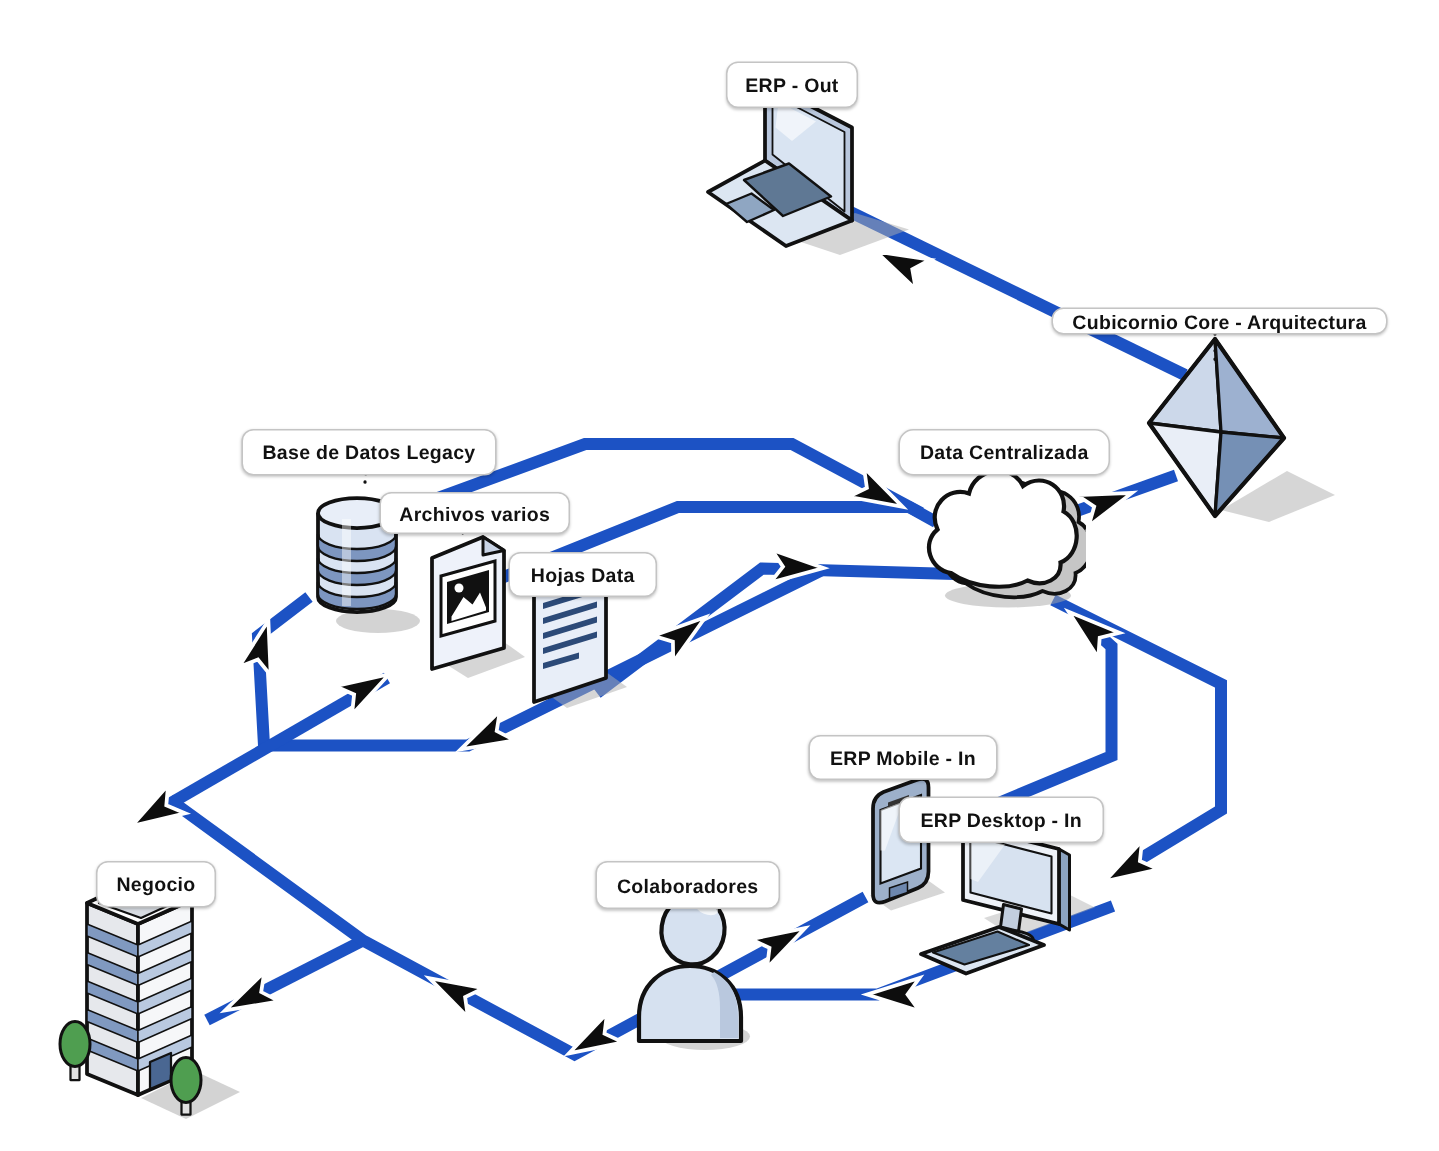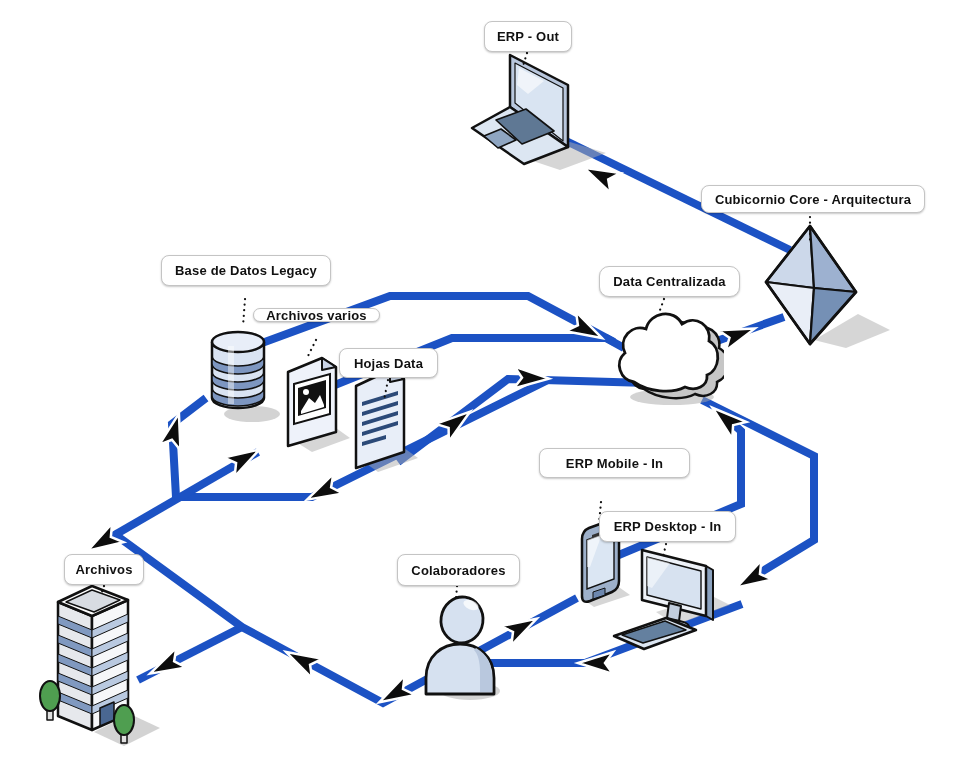--- a/index.html
+++ b/index.html
@@ -2,21 +2,21 @@
 <html><head>
 <meta charset="utf-8">
 <style>
   html,body{margin:0;padding:0;background:#fff;}
   .stage{position:relative;width:959px;height:767px;background:#ffffff;overflow:hidden;
          font-family:"Liberation Sans",sans-serif;}
   #diagram-svg{position:absolute;left:0;top:0;}
   .node-label{position:absolute;display:flex;align-items:center;justify-content:center;
     background:#ffffff;border:1px solid #c4c4c4;border-radius:8px;
     font-weight:bold;font-size:13px;color:#111;white-space:nowrap;
-    box-shadow:0 1px 2px rgba(0,0,0,.22);box-sizing:border-box;letter-spacing:.2px;}
+    box-shadow:0 1px 2px rgba(0,0,0,.22);box-sizing:border-box;letter-spacing:.2px;margin-top:20px;}
 </style>
 </head>
 <body>
 
 <div class="stage">
   <svg id="diagram-svg" width="959" height="767" viewBox="0 0 959 767">
     <defs>
       <path id="arrow-dart" d="M19,0 L-16,-11 L-8,0 L-16,11 Z"></path>
 
       <symbol id="sym-laptop" viewBox="0 0 148 128">
@@ -195,23 +195,23 @@
         <line x1="664" y1="299" x2="660" y2="310" stroke="#111111" stroke-width="2.2" stroke-dasharray="0.1 5.5" stroke-linecap="round"></line>
         <line x1="601" y1="502" x2="599" y2="524" stroke="#111111" stroke-width="2.2" stroke-dasharray="0.1 5.5" stroke-linecap="round"></line>
         <line x1="666" y1="544" x2="663" y2="557" stroke="#111111" stroke-width="2.2" stroke-dasharray="0.1 5.5" stroke-linecap="round"></line>
         <line x1="457" y1="586" x2="456" y2="599" stroke="#111111" stroke-width="2.2" stroke-dasharray="0.1 5.5" stroke-linecap="round"></line>
         <line x1="104" y1="586" x2="102" y2="592" stroke="#111111" stroke-width="2.2" stroke-dasharray="0.1 5.5" stroke-linecap="round"></line>
       </g>
   </svg>
 
   <div id="labels-layer">
       <div class="node-label" style="left: 484px; top: 21px; width: 88px; height: 31px;">ERP - Out</div>
-      <div class="node-label" style="left: 701px; top: 185px; width: 224px; height: 28px;">Cubicornio Core - Arquitectura</div>
-      <div class="node-label" style="left: 161px; top: 255px; width: 170px; height: 31px; text-align: center;">Base de Datos Legacy</div>
-      <div class="node-label" style="left: 253px; top: 308px; width: 127px; height: 14px; border-radius: 12px;">Archivos varios</div>
+      <div class="node-label" style="left: 701px; top: 185px; width: 224px; height: 18px;">Cubicornio Core - Arquitectura</div>
+      <div class="node-label" style="left: 161px; top: 266px; width: 170px; height: 31px; text-align: center;">Base de Datos Legacy</div>
+      <div class="node-label" style="left: 253px; top: 308px; width: 127px; height: 28px;">Archivos varios</div>
       <div class="node-label" style="left: 339px; top: 348px; width: 99px; height: 30px;">Hojas Data</div>
       <div class="node-label" style="left: 599px; top: 266px; width: 141px; height: 31px; border-radius: 10px;">Data Centralizada</div>
-      <div class="node-label" style="left: 539px; top: 448px; width: 151px; height: 30px;">ERP Mobile - In</div>
+      <div class="node-label" style="left: 539px; top: 470px; width: 126px; height: 30px;">ERP Mobile - In</div>
       <div class="node-label" style="left: 599px; top: 511px; width: 137px; height: 31px;">ERP Desktop - In</div>
       <div class="node-label" style="left: 397px; top: 554px; width: 123px; height: 32px;">Colaboradores</div>
-      <div class="node-label" style="left: 64px; top: 554px; width: 80px; height: 31px;">Archivos</div>
+      <div class="node-label" style="left: 64px; top: 554px; width: 80px; height: 31px;">Negocio</div>
     </div>
 </div>
 
 </body></html>

